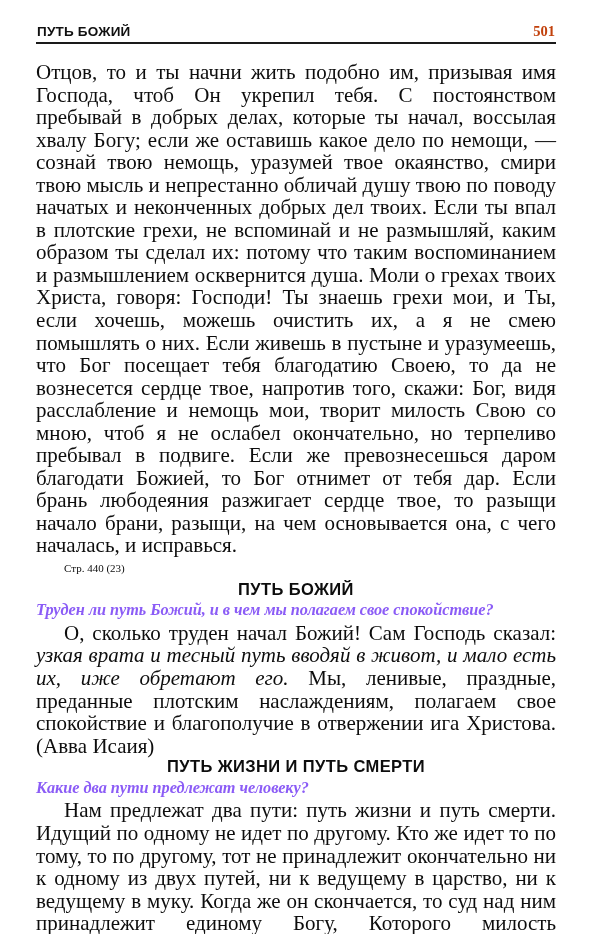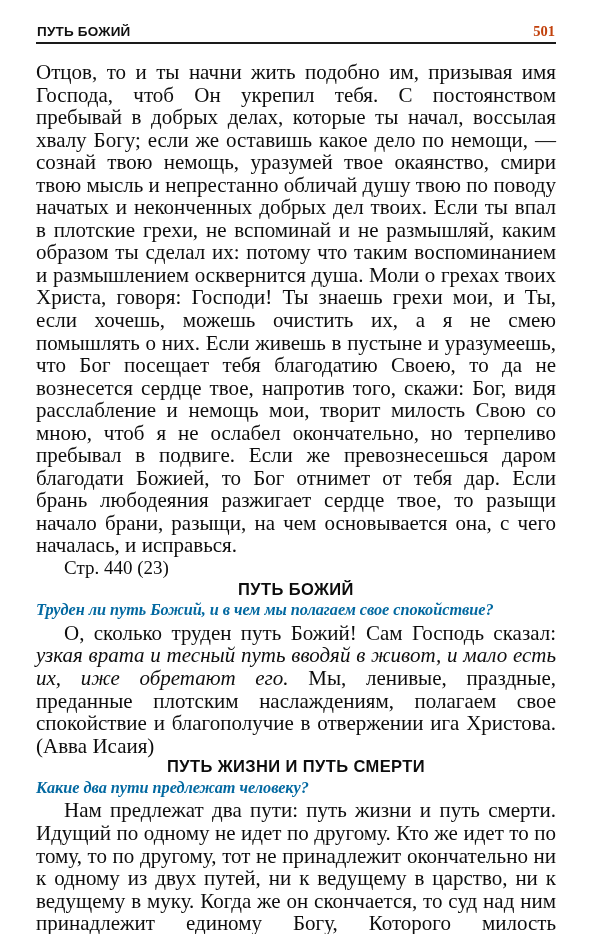--- a/index.html
+++ b/index.html
@@ -68,21 +68,21 @@
     -webkit-hyphens: none;
     hyphens: none;
     word-spacing: 0.1px;
     color: #0d0d0d;
   }
   p.para.indent {
     text-indent: 28px;
   }
   .cite {
     margin: 0;
-    font-size: 19px;
+    font-size: 11px;
     line-height: 22.55px;
     text-indent: 28px;
     color: #0d0d0d;
   }
 
   
   h2.section-heading {
     font-family: "Liberation Sans", "DejaVu Sans", sans-serif;
     font-size: 16.5px;
     font-weight: 700;
@@ -94,21 +94,21 @@
   }
   .sec-1-head { margin-top: 27px; }
   .sec-2-head { margin-top: 25px; }
 
   h3.question {
     font-size: 16.3px;
     font-weight: 700;
     font-style: italic;
     margin: 0;
     line-height: 22.5px;
-    color: #0369a1;
+    color: #8b5cf6;
     letter-spacing: -0.05px;
   }
   .q-1 { margin-top: 20px; }
   .q-2 { margin-top: 19px; }
 
   .answer { margin-top: 2px; }
 
   em.scripture {
     font-style: italic;
   }
@@ -127,21 +127,21 @@
   <div class="body-block">
 
     <p class="para">Отцов, то и ты начни жить подобно им, призывая имя Господа, чтоб Он укрепил тебя. С постоянством пребывай в добрых делах, которые ты начал, воссылая хвалу Богу; если же оставишь какое дело по немощи, — сознай твою немощь, уразумей твое окаянство, смири твою мысль и непрестанно обличай душу твою по поводу начатых и неконченных добрых дел твоих. Если ты впал в плотские грехи, не вспоминай и не размышляй, каким образом ты сделал их: потому что таким воспоминанием и размышлением осквернится душа. Моли о грехах твоих Христа, говоря: Господи! Ты знаешь грехи мои, и Ты, если хочешь, можешь очистить их, а я не смею помышлять о них. Если живешь в пустыне и уразумеешь, что Бог посещает тебя благодатию Своею, то да не вознесется сердце твое, напротив того, скажи: Бог, видя расслабление и немощь мои, творит милость Свою со мною, чтоб я не ослабел окончательно, но терпеливо пребывал в подвиге. Если же превознесешься даром благодати Божией, то Бог отнимет от тебя дар. Если брань любодеяния разжигает сердце твое, то разыщи начало брани, разыщи, на чем основывается она, с чего началась, и исправься.</p>
 
     <p class="cite">Стр. 440 (23)</p>
 
     <h2 class="section-heading sec-1-head">ПУТЬ БОЖИЙ</h2>
 
     <h3 class="question q-1">Труден ли путь Божий, и в чем мы полагаем свое спокойствие?</h3>
 
-    <p class="para indent answer"><span>О, сколько труден путь Божий! Сам Господь сказал: </span><em class="scripture">узкая врата и тесный путь вводяй в живот, и мало есть их, иже обретают его.</em><span> Мы, ленивые, праздные, преданные плотским наслаждениям, полагаем свое спокойствие и благополучие в отвержении ига Христова. (Авва Исаия)</span></p>
+    <p class="para indent answer"><span>О, сколько труден начал Божий! Сам Господь сказал: </span><em class="scripture">узкая врата и тесный путь вводяй в живот, и мало есть их, иже обретают его.</em><span> Мы, ленивые, праздные, преданные плотским наслаждениям, полагаем свое спокойствие и благополучие в отвержении ига Христова. (Авва Исаия)</span></p>
 
 
     <h2 class="section-heading sec-2-head">ПУТЬ ЖИЗНИ И ПУТЬ СМЕРТИ</h2>
 
     <h3 class="question q-2">Какие два пути предлежат человеку?</h3>
 
     <p class="para indent answer">Нам предлежат два пути: путь жизни и путь смерти. Идущий по одному не идет по другому. Кто же идет то по тому, то по другому, тот не принадлежит окончательно ни к одному из двух путей, ни к ведущему в царство, ни к ведущему в муку. Когда же он скончается, то суд над ним принадлежит единому Богу, Которого милость неизреченна. (Авва Исаия)</p>
 
     <p class="cite">Стр. 211 (454)</p>
 

